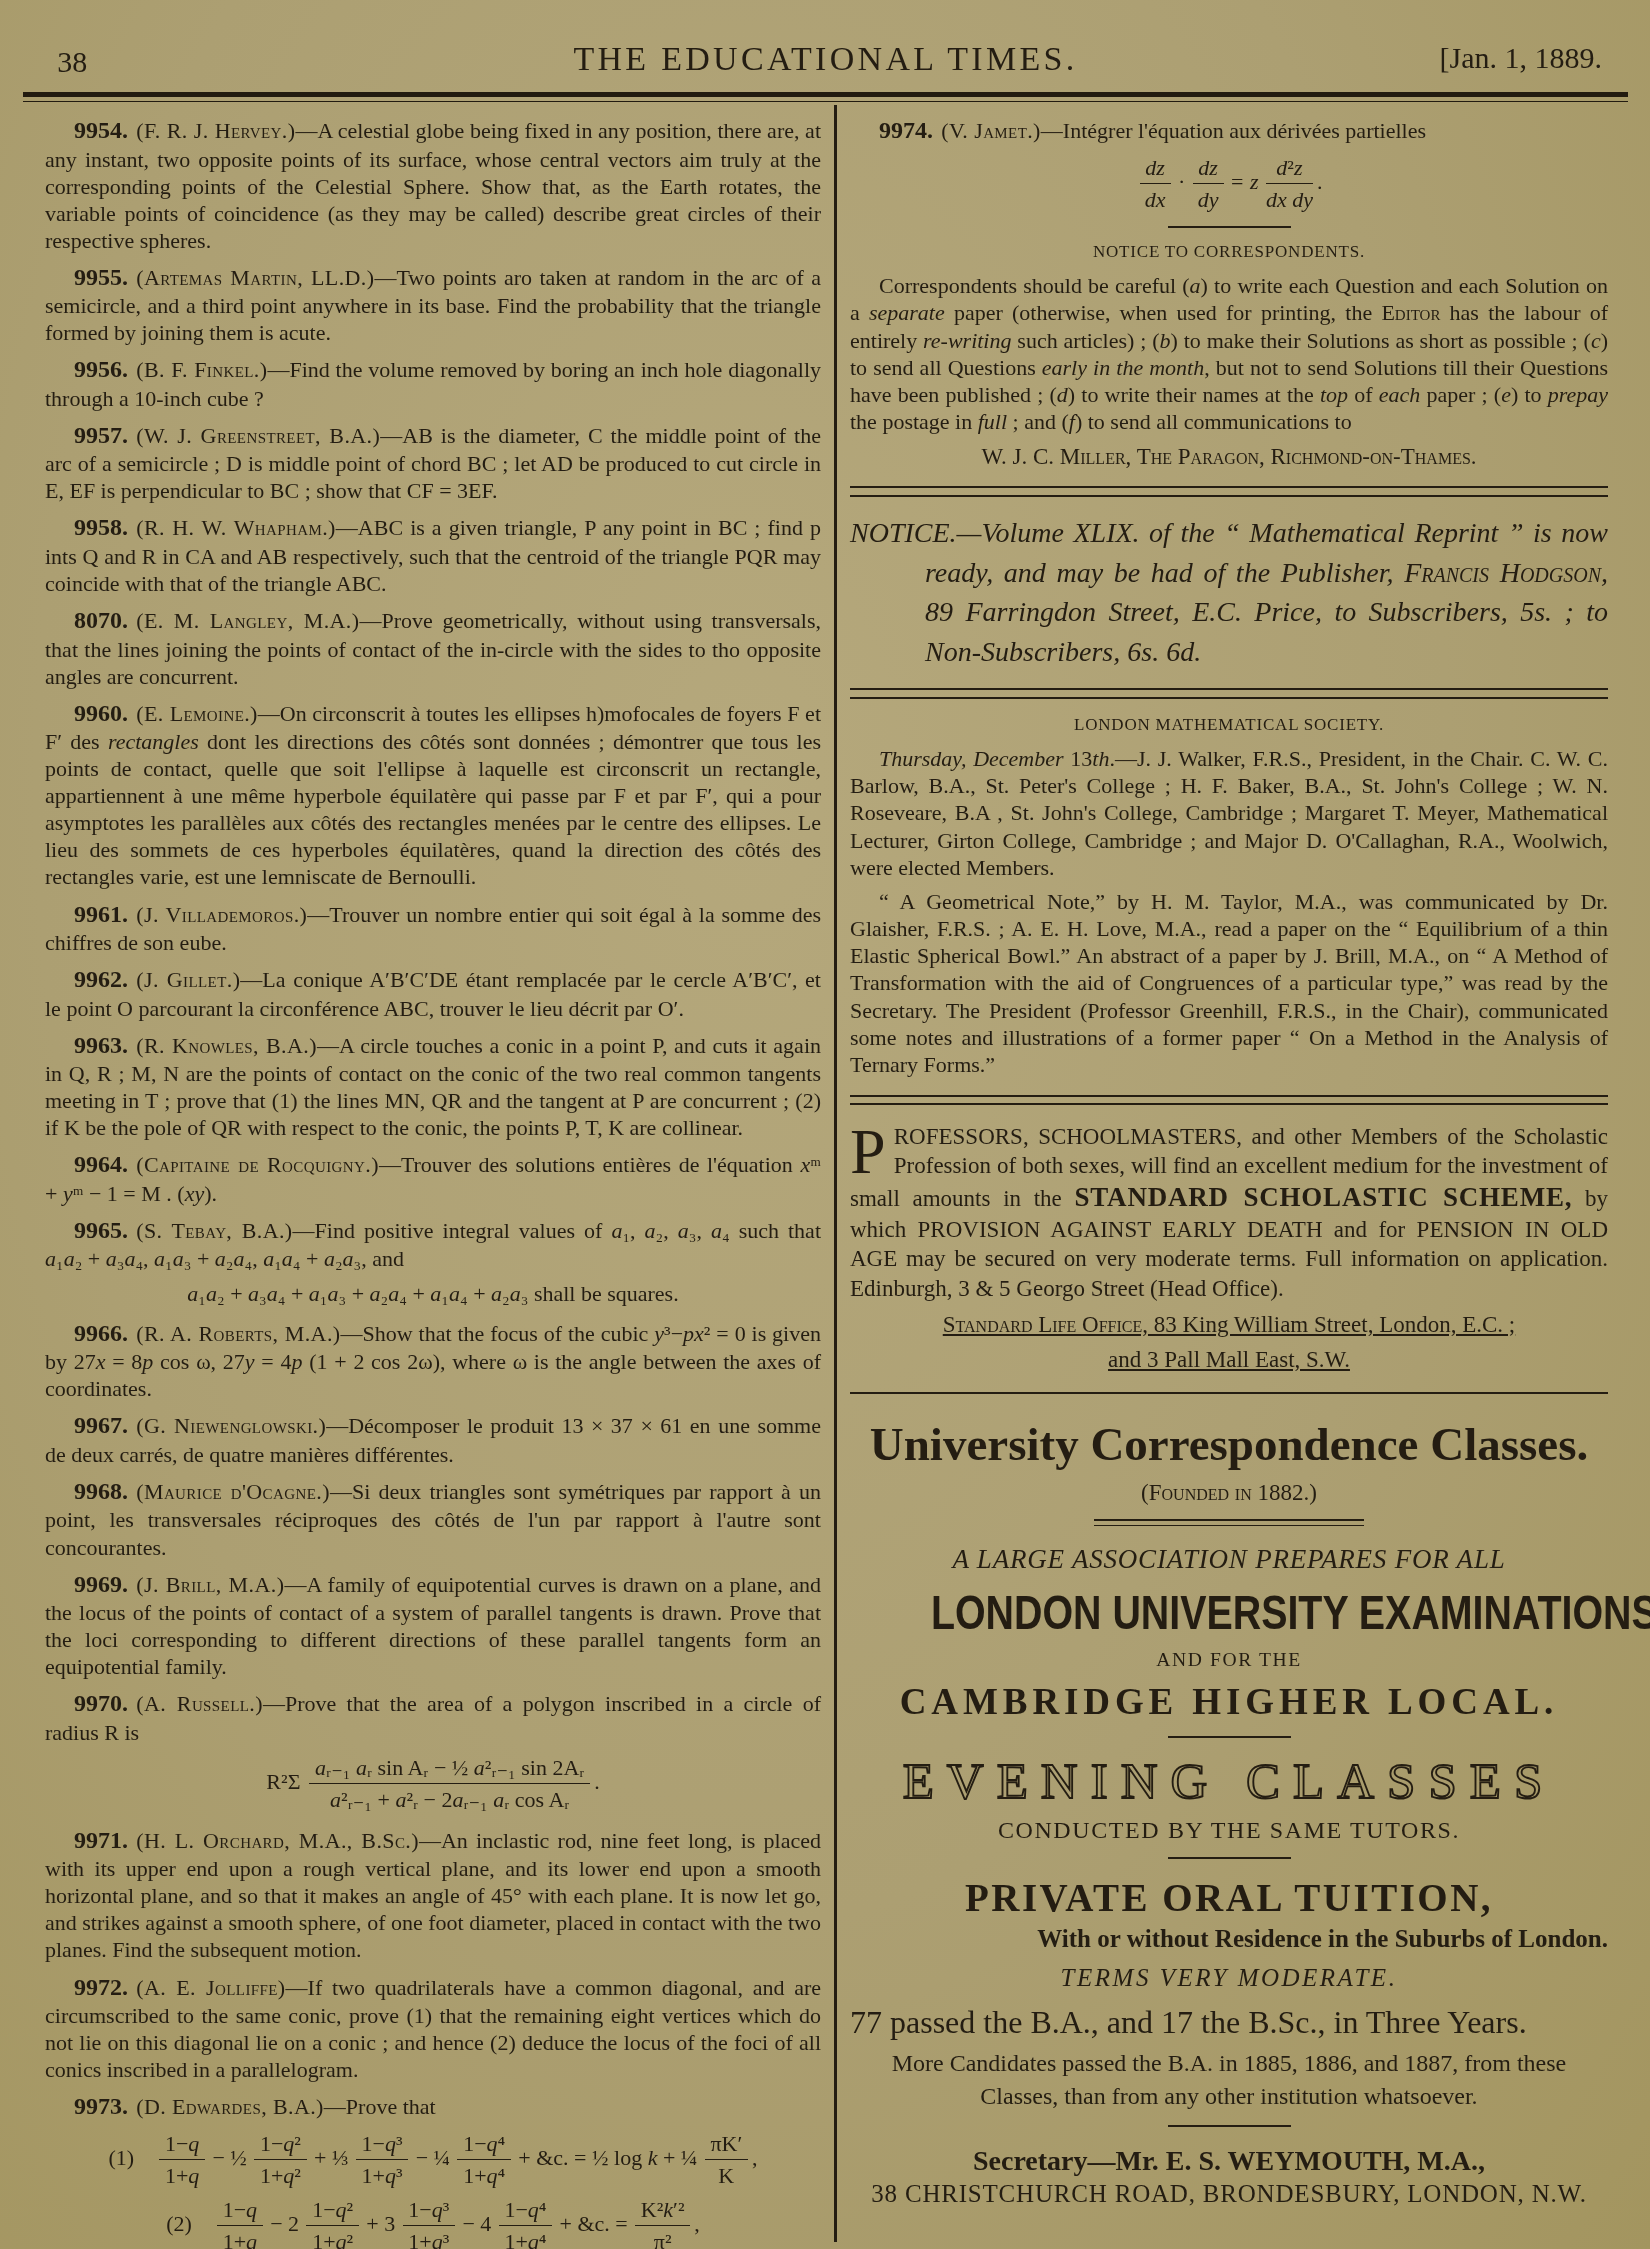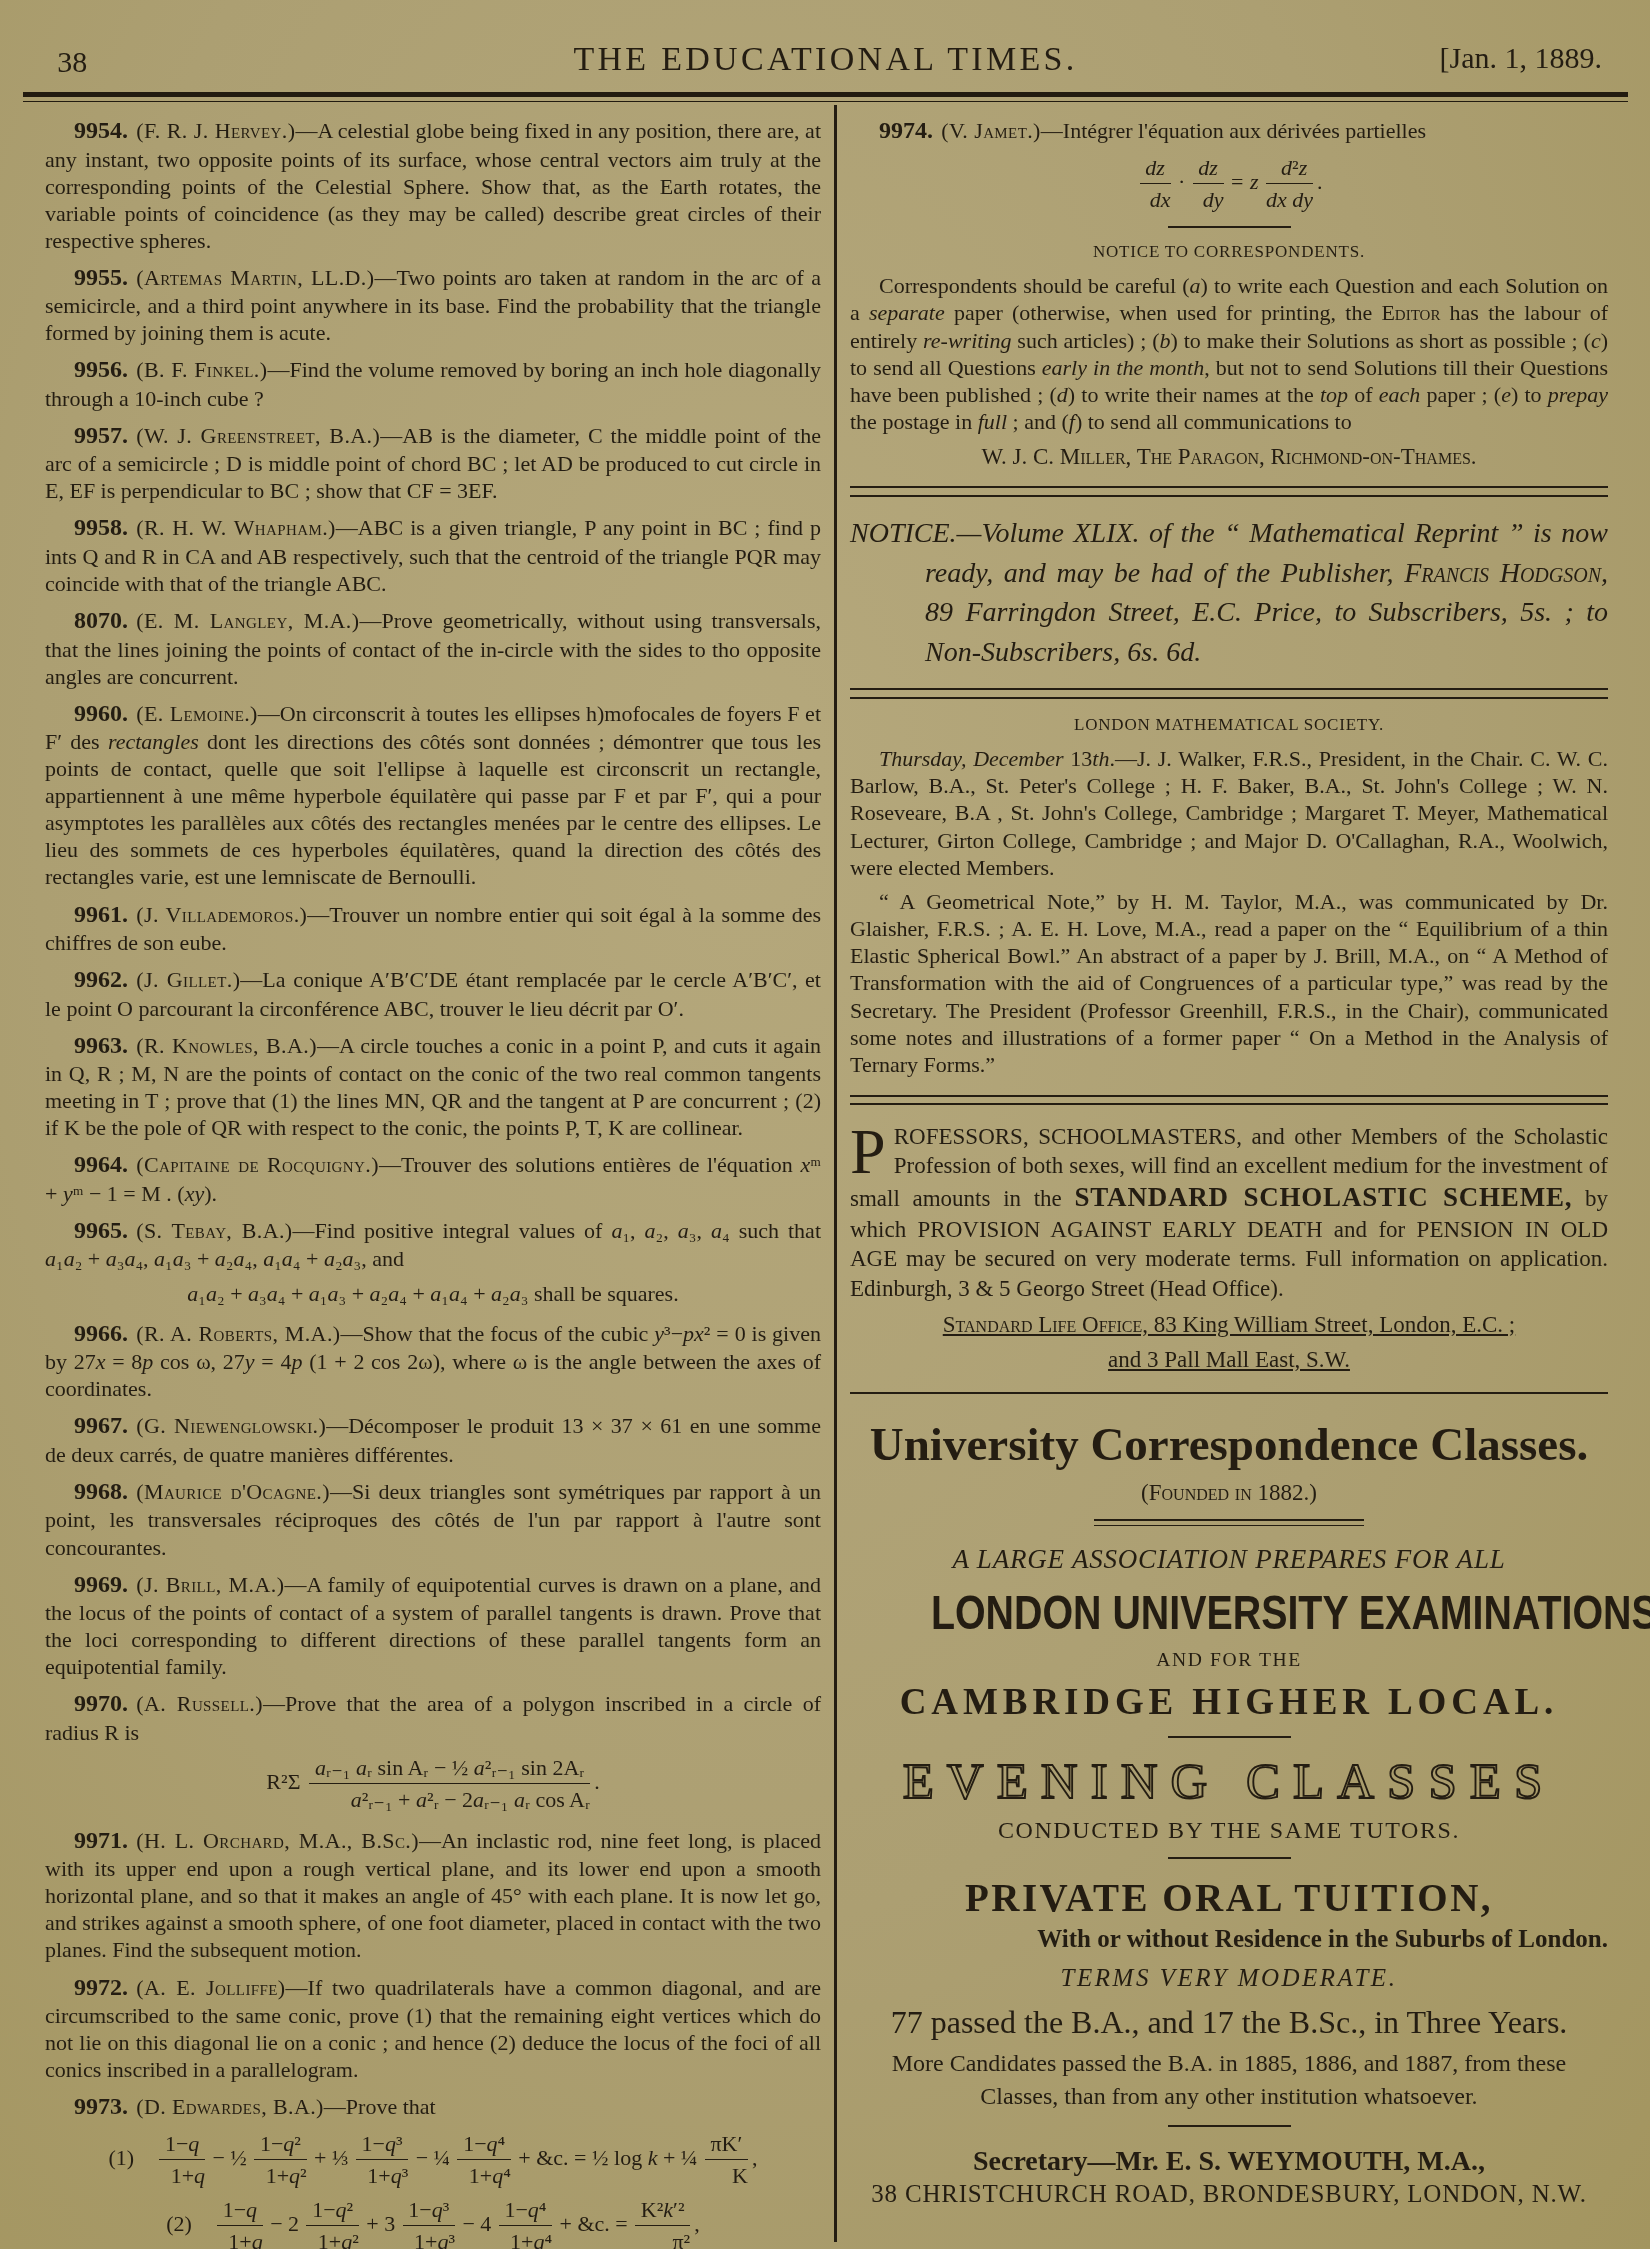--- a/index.html
+++ b/index.html
@@ -23,21 +23,21 @@
   .col.left{left:0;width:776px;}
   .col.right{left:805px;width:758px;}
   
   .prob{font-size:22px;line-height:1.23;text-align:justify;text-indent:29px;margin:0 0 9px 0;}
   .pnum{font-weight:bold;font-size:24px;margin-right:8.2px;}
   .auth{font-variant:small-caps;letter-spacing:0.4px;}
   .sc{font-variant:small-caps;}
   .centerline{text-align:center;font-size:22px;margin:1.6px 0 11.4px 0;}
   
   .disp{text-align:center;font-size:22px;margin:6.5px 0 13px 0;}
-  .frac{display:inline-block;vertical-align:middle;text-align:right;padding:0 4.1px;}
+  .frac{display:inline-block;vertical-align:middle;text-align:center;padding:0 4.1px;}
   .frac .num{display:block;border-bottom:1.6px solid #241d12;padding:0 5.7px 2.5px 5.7px;}
   .frac .den{display:block;padding-top:2.5px;}
   .eq{margin:4.9px 0 8.2px 0;}
   .eq .eqlab{margin-right:21px;}
   .op{margin:0 3.3px;}
   .pre{margin-right:4.9px;}
   
   .heading{text-align:center;font-size:17px;font-weight:normal;letter-spacing:0.8px;margin:14.7px 0 9.8px 0;}
   .para{font-size:22px;line-height:1.24;text-align:justify;text-indent:29px;margin:6.5px 0;}
   .addr-line{text-align:center;font-variant:small-caps;font-size:23px;margin:8.2px 0 4.9px 0;}
@@ -55,21 +55,21 @@
   .ucc-assoc{font-style:italic;font-size:27px;text-align:center;letter-spacing:0.8px;margin:18px 0 9.8px 0;}
   .ucc-london{text-align:center;margin:6.5px 0 9.8px 0;}
   .ucc-london .condensed{display:inline-block;transform:scaleX(.82);transform-origin:center;font-family:"Liberation Sans","DejaVu Sans",sans-serif;font-weight:bold;font-size:48px;white-space:nowrap;}
   .ucc-andfor{font-size:19.6px;text-align:center;letter-spacing:1.6px;margin:8.2px 0;}
   .ucc-cambridge{font-weight:bold;font-size:37px;text-align:center;letter-spacing:4.9px;margin:8.2px 0;}
   .ucc-evening{font-size:51px;text-align:center;letter-spacing:13px;color:rgba(172,159,114,.15);-webkit-text-stroke:1.9px #241d12;margin:14.7px 0 6.5px 0;white-space:nowrap;}
   .ucc-conducted{font-size:24px;text-align:center;letter-spacing:1.6px;margin:4.9px 0;}
   .ucc-private{font-weight:bold;font-size:39px;text-align:center;letter-spacing:2.5px;margin:16.3px 0 4.9px 0;}
   .ucc-residence{font-weight:bold;font-size:25px;text-align:right;margin:4.9px 0;}
   .ucc-terms{font-style:italic;font-size:25px;text-align:center;letter-spacing:2.5px;margin:11.4px 0;}
-  .ucc-passed{font-size:32px;text-align:center;margin:9.8px 0 6.5px 0;}
+  .ucc-passed{font-size:32px;text-align:left;margin:9.8px 0 6.5px 0;}
   .ucc-more{font-size:24px;line-height:1.35;text-align:center;width:94%;margin:0 auto;}
   .ucc-secretary{font-weight:bold;font-size:28px;text-align:center;margin:18px 0 3.3px 0;}
   .ucc-address{font-size:25px;text-align:center;letter-spacing:0.8px;}
   i{font-style:italic;}
 </style>
 </head>
 <body>
 
 <div class="page">
   <div class="hdr">

